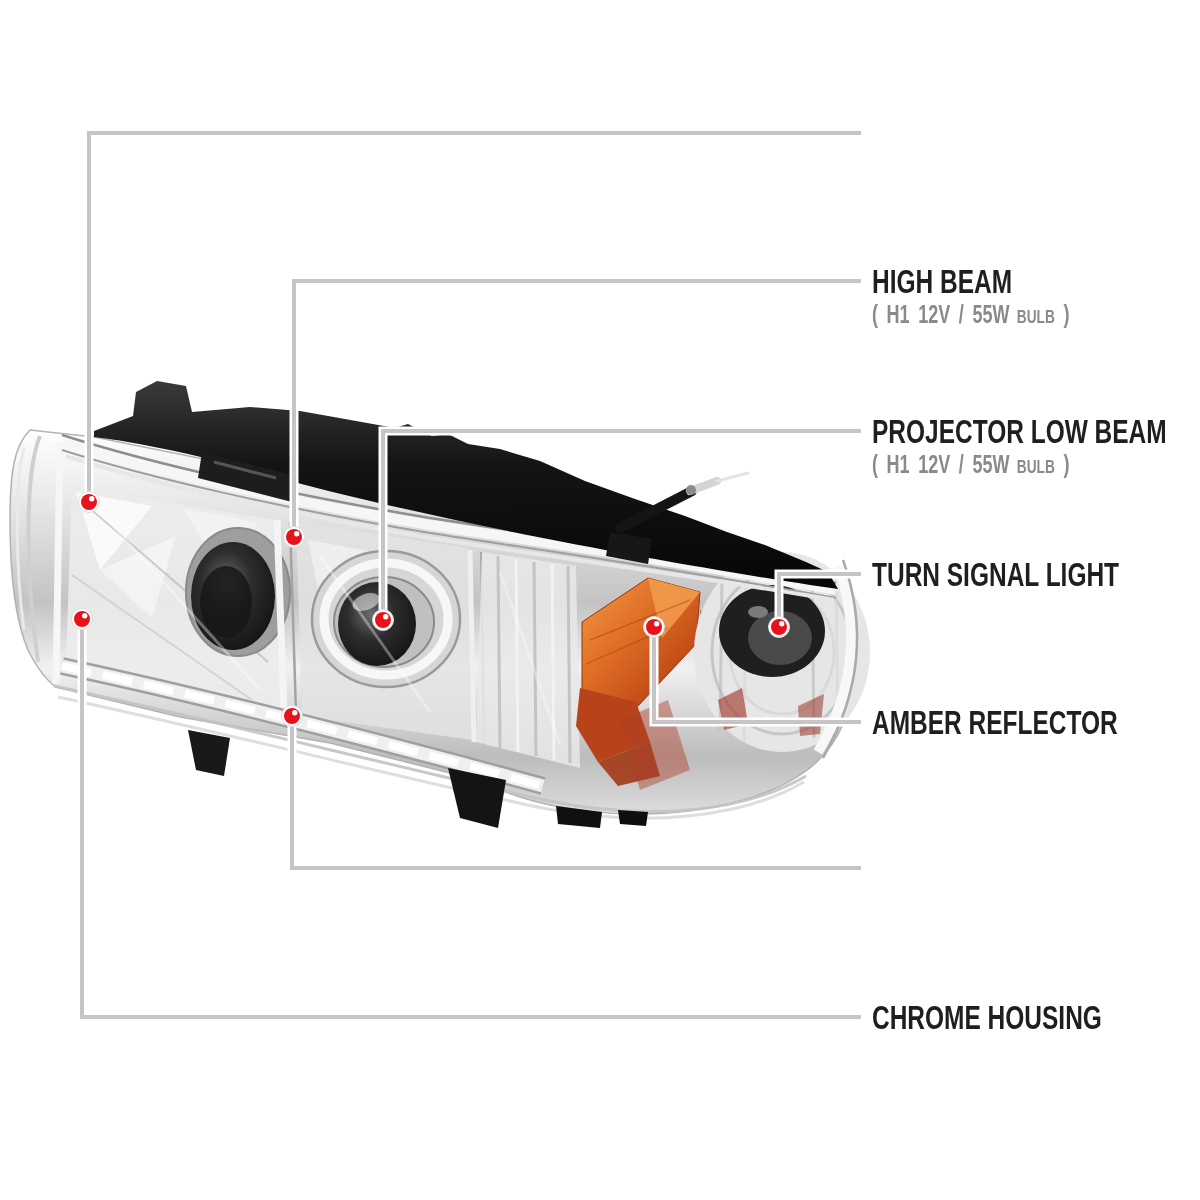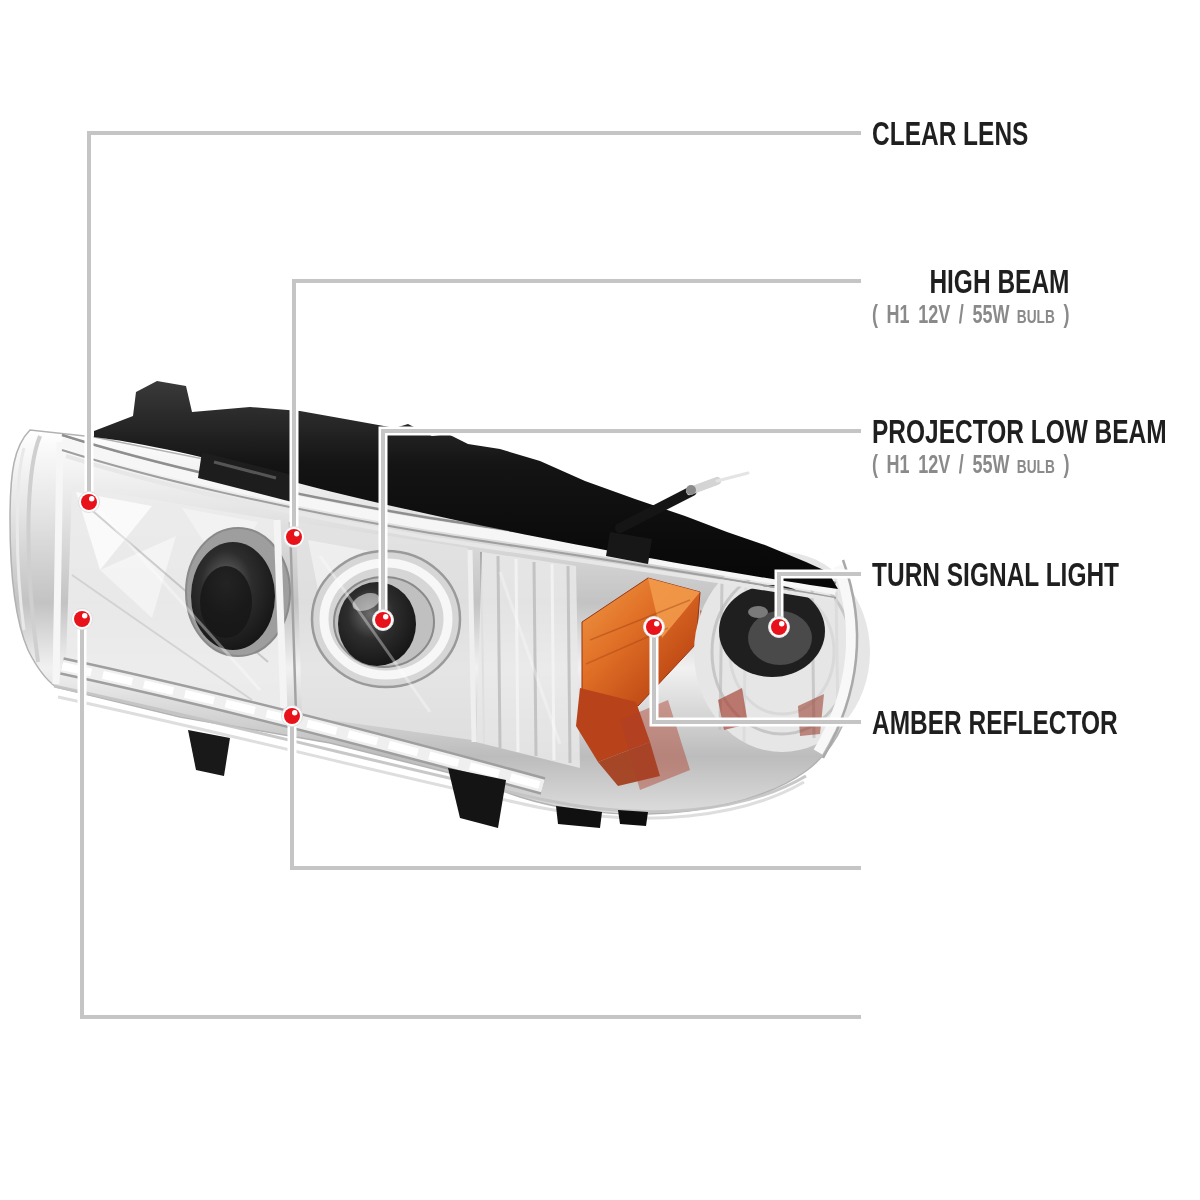--- a/index.html
+++ b/index.html
@@ -201,31 +201,31 @@
         </g>
         <g>
           <circle cx="82" cy="619" r="10.5" fill="#ffffff" stroke="#dedede" stroke-width="1"></circle>
           <circle cx="82" cy="619" r="8" fill="#e8121b"></circle>
           <circle cx="84.7" cy="615.8" r="2.7" fill="#ffffff"></circle>
         </g>
       </g>
   </svg>
 
   <div class="labels">
-    <div class="callout" style="top: 133px; left: 872px;">
-      <div class="callout-title" style="color: rgb(31, 31, 31);">CLEAR LENS</div>
-    </div>
-    <div class="callout" style="top: 281px; left: 872px; text-align: right;">
+    <div class="callout" style="top: 281px; left: 872px;">
       <div class="callout-title" style="color: rgb(31, 31, 31);">HIGH BEAM</div>
       <div class="callout-spec" style="color: rgb(138, 138, 138);"><span>( H1 12V / 55W</span><span class="spec-bulb"> BULB</span><span> )</span></div>
     </div>
     <div class="callout" style="top: 431px; left: 872px;">
       <div class="callout-title" style="color: rgb(31, 31, 31);">PROJECTOR LOW BEAM</div>
       <div class="callout-spec" style="color: rgb(138, 138, 138);"><span>( H1 12V / 55W</span><span class="spec-bulb"> BULB</span><span> )</span></div>
     </div>
     <div class="callout" style="top: 574px; left: 872px;">
       <div class="callout-title" style="color: rgb(31, 31, 31);">TURN SIGNAL LIGHT</div>
     </div>
     <div class="callout" style="top: 722px; left: 872px;">
       <div class="callout-title" style="color: rgb(31, 31, 31);">AMBER REFLECTOR</div>
     </div>
+    <div class="callout" style="top: 1017px; left: 872px;">
+      <div class="callout-title" style="color: rgb(31, 31, 31);">CHROME HOUSING</div>
+    </div>
   </div>
 </div>
 
 </body></html>

